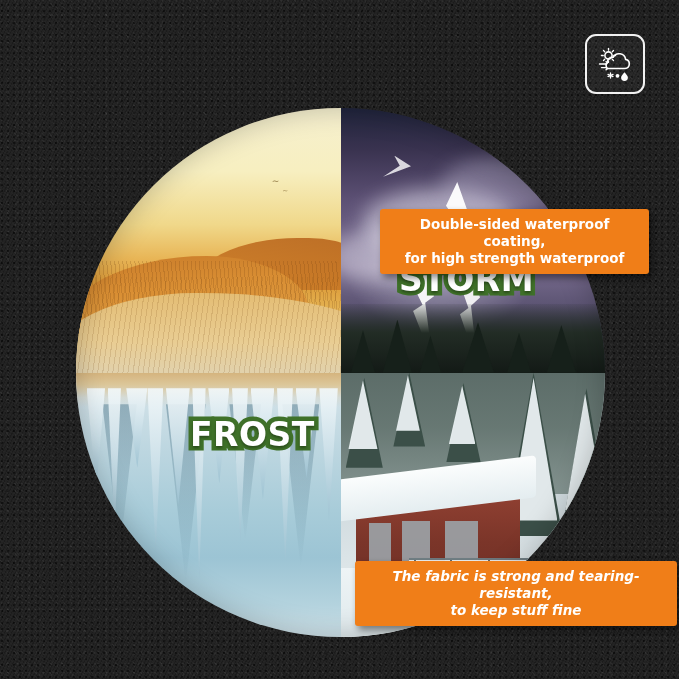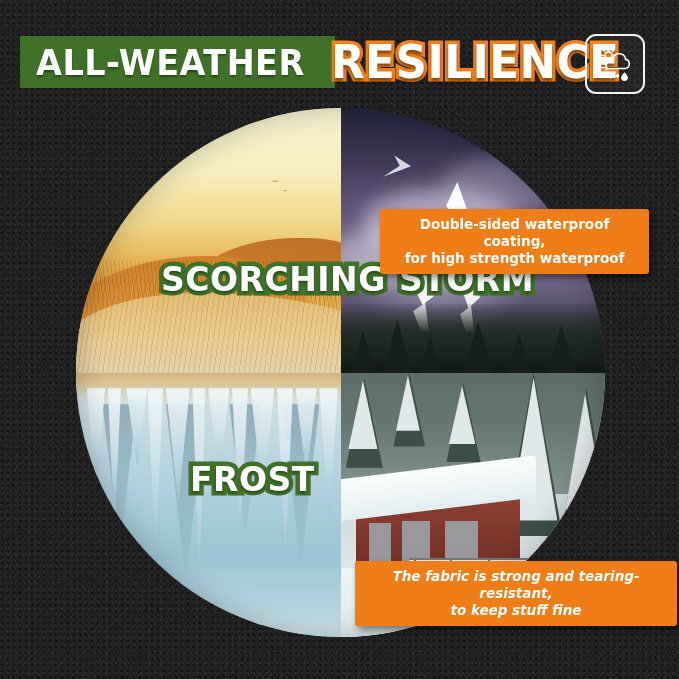--- a/index.html
+++ b/index.html
@@ -143,21 +143,21 @@
   
   .qtitle{
     position:absolute;color:#ffffff;font-weight:bold;
     font-family:"DejaVu Sans", sans-serif;font-size:33px;line-height:1;
     letter-spacing:.5px;white-space:nowrap;
     -webkit-text-stroke:9px #3f7129;paint-order:stroke fill;
     text-shadow:0 2px 3px rgba(0,0,0,.35);
   }
   #t-scorching{left:161px;top:263px;}
   #t-storm    {left:399px;top:263px;}
-  #t-frost    {left:190px;top:463px;}
+  #t-frost    {left:190px;top:418px;}
   #t-blizzard {left:385px;top:444px;}
 
   
   .callout{
     position:absolute;background:#f07e18;color:#fff;
     font-size:13.5px;line-height:17px;font-weight:600;
     padding:7px 11px;border-radius:3px;text-align:center;
     box-shadow:3px 4px 7px rgba(0,0,0,.45);
     font-family:"DejaVu Sans", sans-serif;white-space:pre-line;
   }
@@ -165,26 +165,20 @@
   #c-tr{left:380px;top:181px;width:247px;margin-top:28px;}
   #c-bl{left:9px;top:561px;width:288px;}
   #c-br{left:355px;top:561px;width:300px;font-style:italic;}
 </style>
 </head>
 <body>
 
 <div class="stage">
   <div class="noise"></div>
 
-  <div class="header">
-    <div class="hdr-green">
-      <span class="t">ALL-WEATHER</span>
-    </div>
-    <span class="hdr-orange">RESILIENCE</span>
-  </div>
 
   <div class="hdr-icon">
     <svg width="40" height="40" viewBox="0 0 40 40" fill="none" stroke="#ffffff" stroke-width="1.6" stroke-linecap="round" stroke-linejoin="round">
       <circle cx="13.5" cy="11.5" r="3.6" fill="none"></circle>
       <g stroke-width="1.3">
         <line x1="13.5" y1="4.4" x2="13.5" y2="6.2"></line>
         <line x1="13.5" y1="16.8" x2="13.5" y2="18.4"></line>
         <line x1="6.4" y1="11.5" x2="8.2" y2="11.5"></line>
         <line x1="18.8" y1="11.5" x2="20.6" y2="11.5"></line>
         <line x1="8.5" y1="6.5" x2="9.7" y2="7.7"></line>
@@ -289,21 +283,20 @@
           <div class="deck-post" style="left:32%;top:0;height:160%;"></div>
           <div class="deck-post" style="left:62%;top:0;height:160%;"></div>
           <div class="deck-post" style="left:92%;top:0;height:160%;"></div>
         </div>
       </div>
     </div>
 
     <div class="circle-sheen"></div>
   </div>
 
-  <div class="qtitle" id="t-scorching">SCORCHING</div>
   <div class="qtitle" id="t-storm">STORM</div>
   <div class="qtitle" id="t-frost">FROST</div>
 
   <div class="callout" id="c-tr">Double-sided waterproof coating,
 for high strength waterproof</div>
   <div class="callout" id="c-br">The fabric is strong and tearing-resistant,
 to keep stuff fine</div>
 </div>
 
 </body></html>

